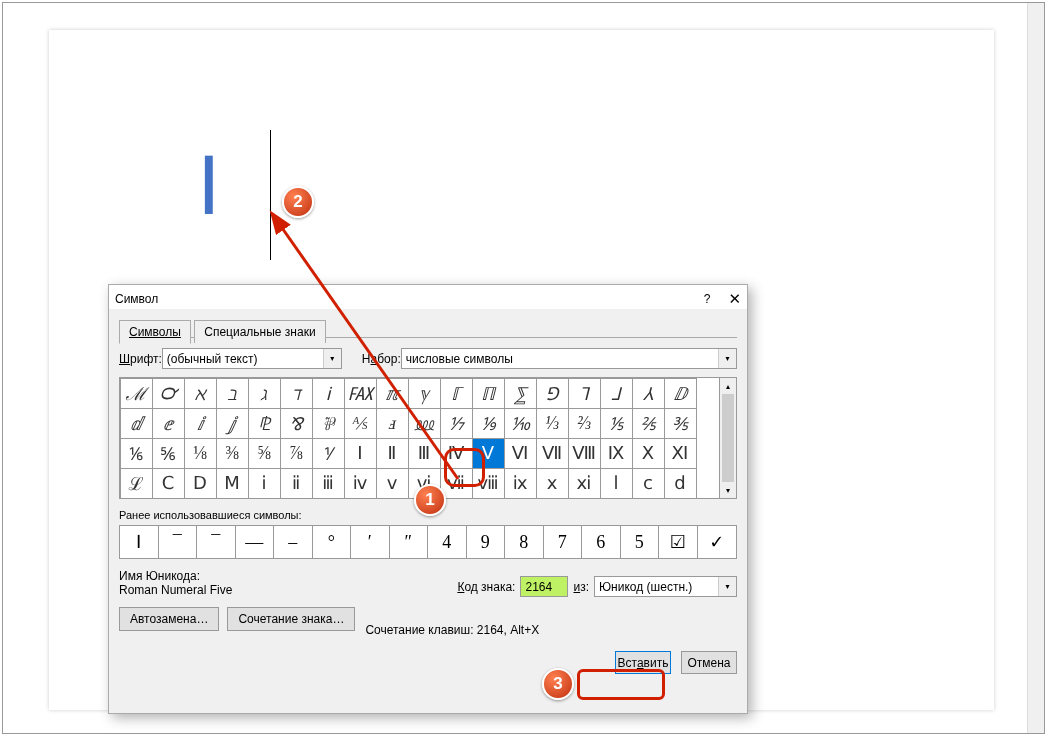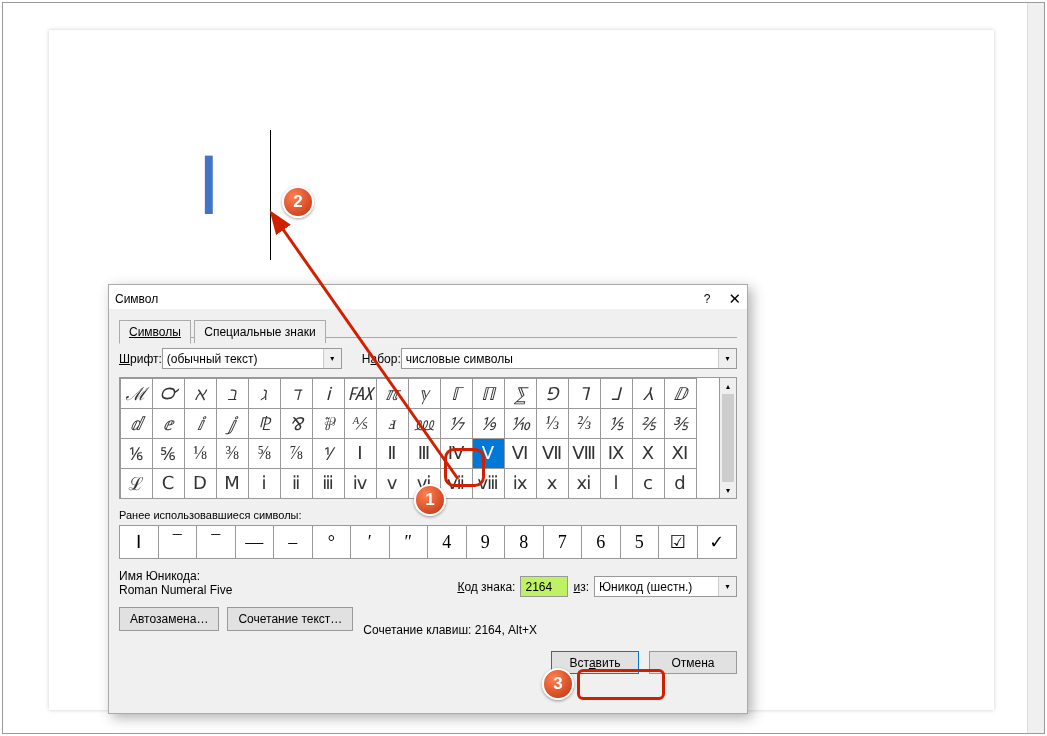--- a/index.html
+++ b/index.html
@@ -49,21 +49,21 @@
 .info-left { font-size: 12px; }
 .info-right { display: flex; align-items: center; gap: 5px; font-size: 12px; }
 .code-input { border: 1px solid #999; background: #bef264; height: 21px; width: 48px; padding: 0 4px; display: flex; align-items: center; }
 .from-select { width: 143px; }
 
 .btn-row { margin-top: 10px; display: flex; gap: 8px; }
 .btn { border: 1px solid #999; background: #e1e1e1; height: 24px; padding: 0 10px; display: flex; align-items: center; font-size: 12px; cursor: default; }
 .shortcut-text { font-size: 12px; margin-left: 2px; margin-top: 16px; }
 
 .footer { display: flex; justify-content: flex-end; gap: 10px; margin-top: 14px; }
-.fbtn { border: 1px solid #999; background: #e1e1e1; height: 23px; width: 88px; display: flex; align-items: center; justify-content: center; font-size: 12px; }
+.fbtn { border: 1px solid #999; background: #e1e1e1; height: 23px; width: 56px; display: flex; align-items: center; justify-content: center; font-size: 12px; }
 .fbtn.primary { border: 1px solid #0078d7; background: #e1e1e1; }
 .fbtn u { text-decoration: underline; }
 
 .annot { position: absolute; width: 32px; height: 32px; border-radius: 50%; background: radial-gradient(circle at 35% 30%, #ff8050, #c03010); color: #fff; display: flex; align-items: center; justify-content: center; font-weight: bold; font-size: 17px; border: 2px solid #fff; box-shadow: 0 1px 3px rgba(0,0,0,0.4); z-index: 50; }
 .annot-ring { position: absolute; border: 3px solid #d02000; border-radius: 10px; z-index: 40; pointer-events: none; }
 
 svg.arrow-svg { position: absolute; left: 0; top: 0; pointer-events: none; z-index: 45; }
 </style>
 </head>
 <body>
@@ -220,21 +220,21 @@
           <span class="arrow">▾</span>
         </div>
       </div>
     </div>
 
     <div class="btn-row">
       <div class="btn">
           <span>Автозамена…</span>
         </div>
       <div class="btn">
-          <span>Сочетание текст…</span>
+          <span>Сочетание знака…</span>
         </div>
       <div class="shortcut-text">Сочетание клавиш: 2164, Alt+X</div>
     </div>
 
     <div class="footer">
       <div class="fbtn primary">
           <span>Вст<u>а</u>вить</span>
         </div>
       <div class="fbtn">
           <span>Отмена</span>

